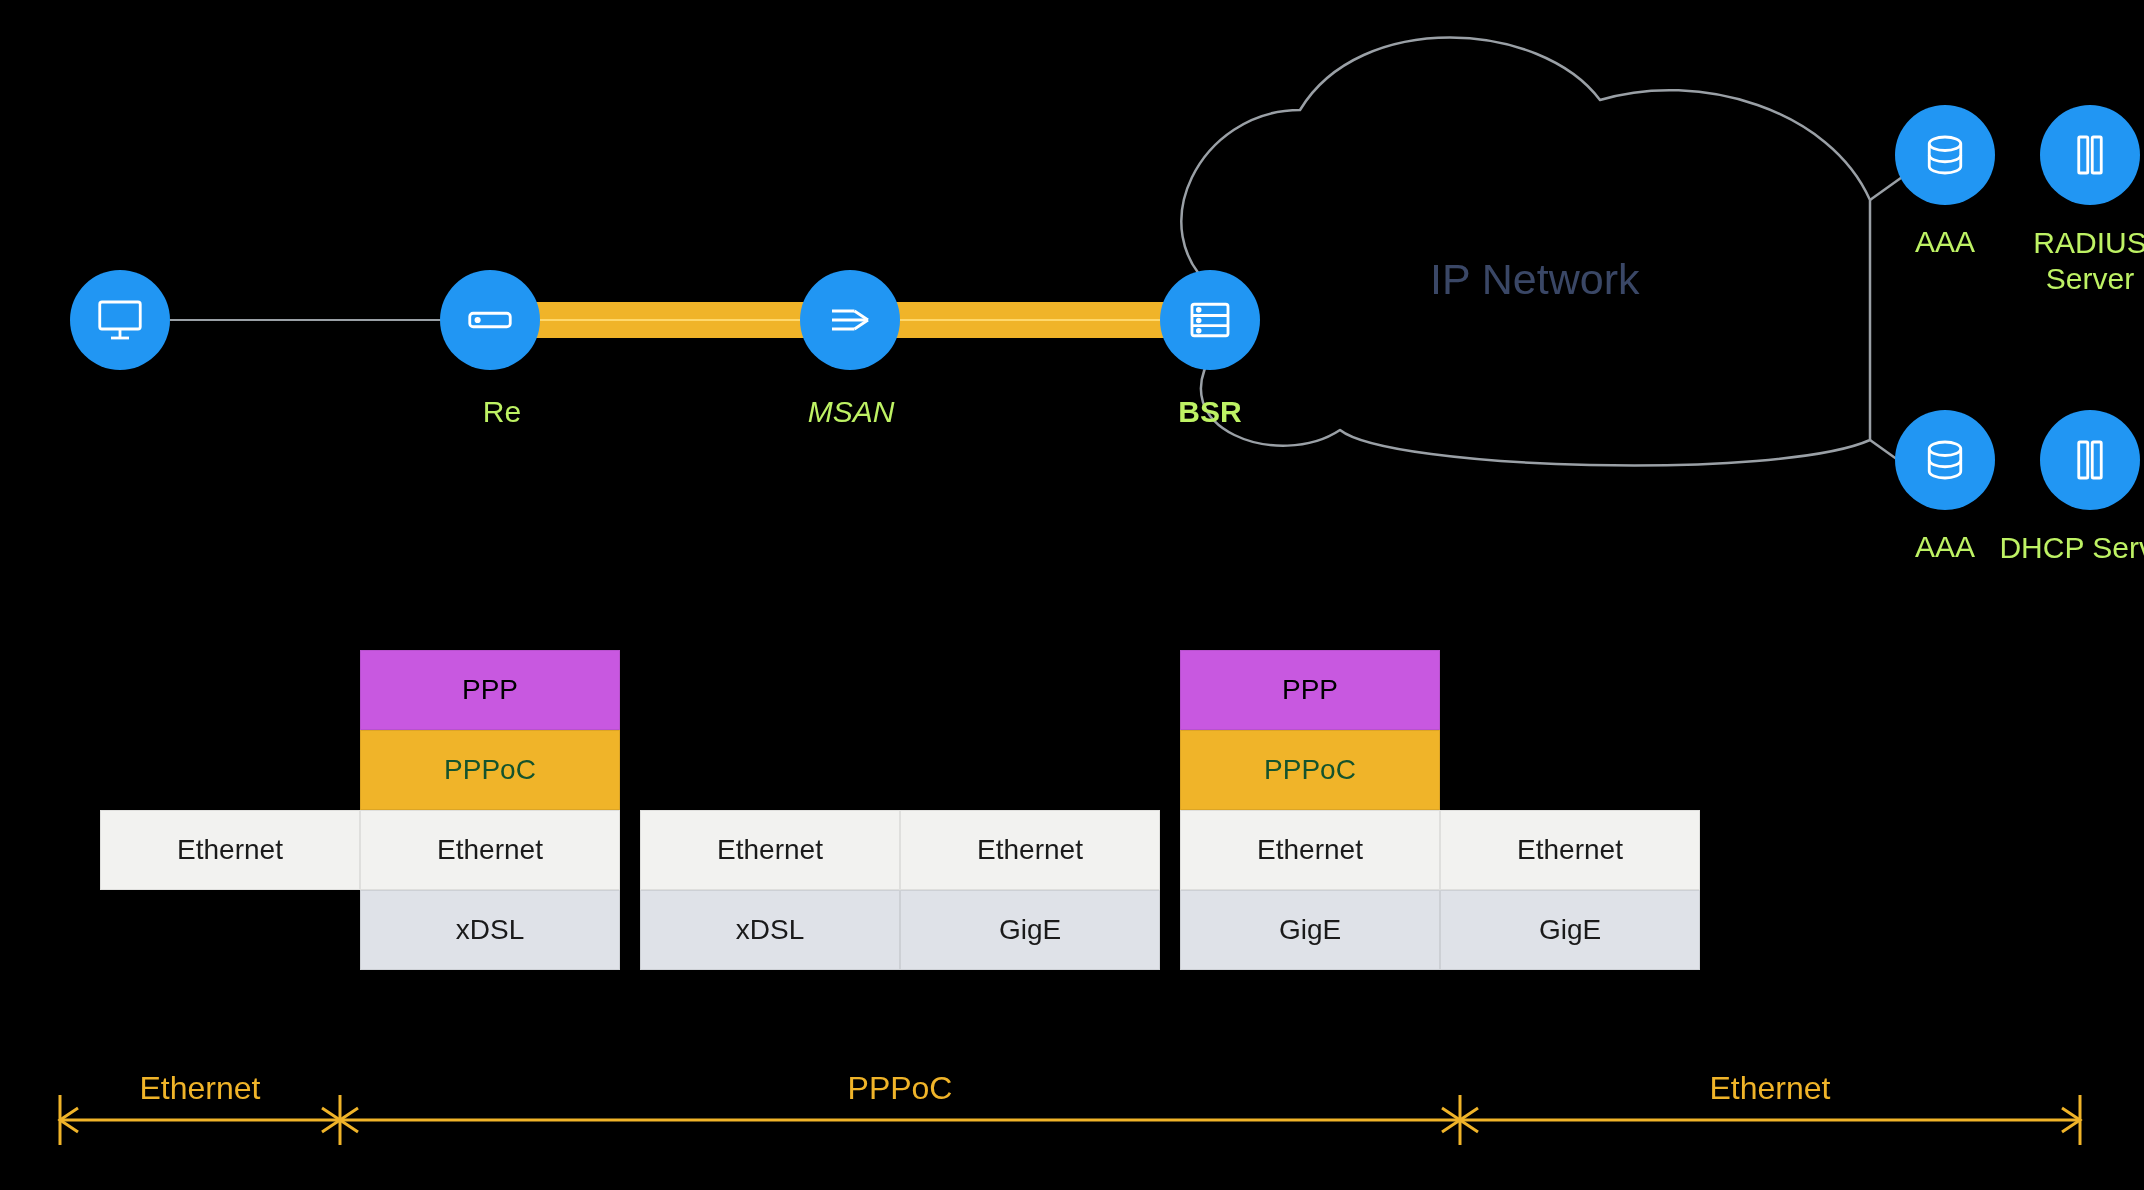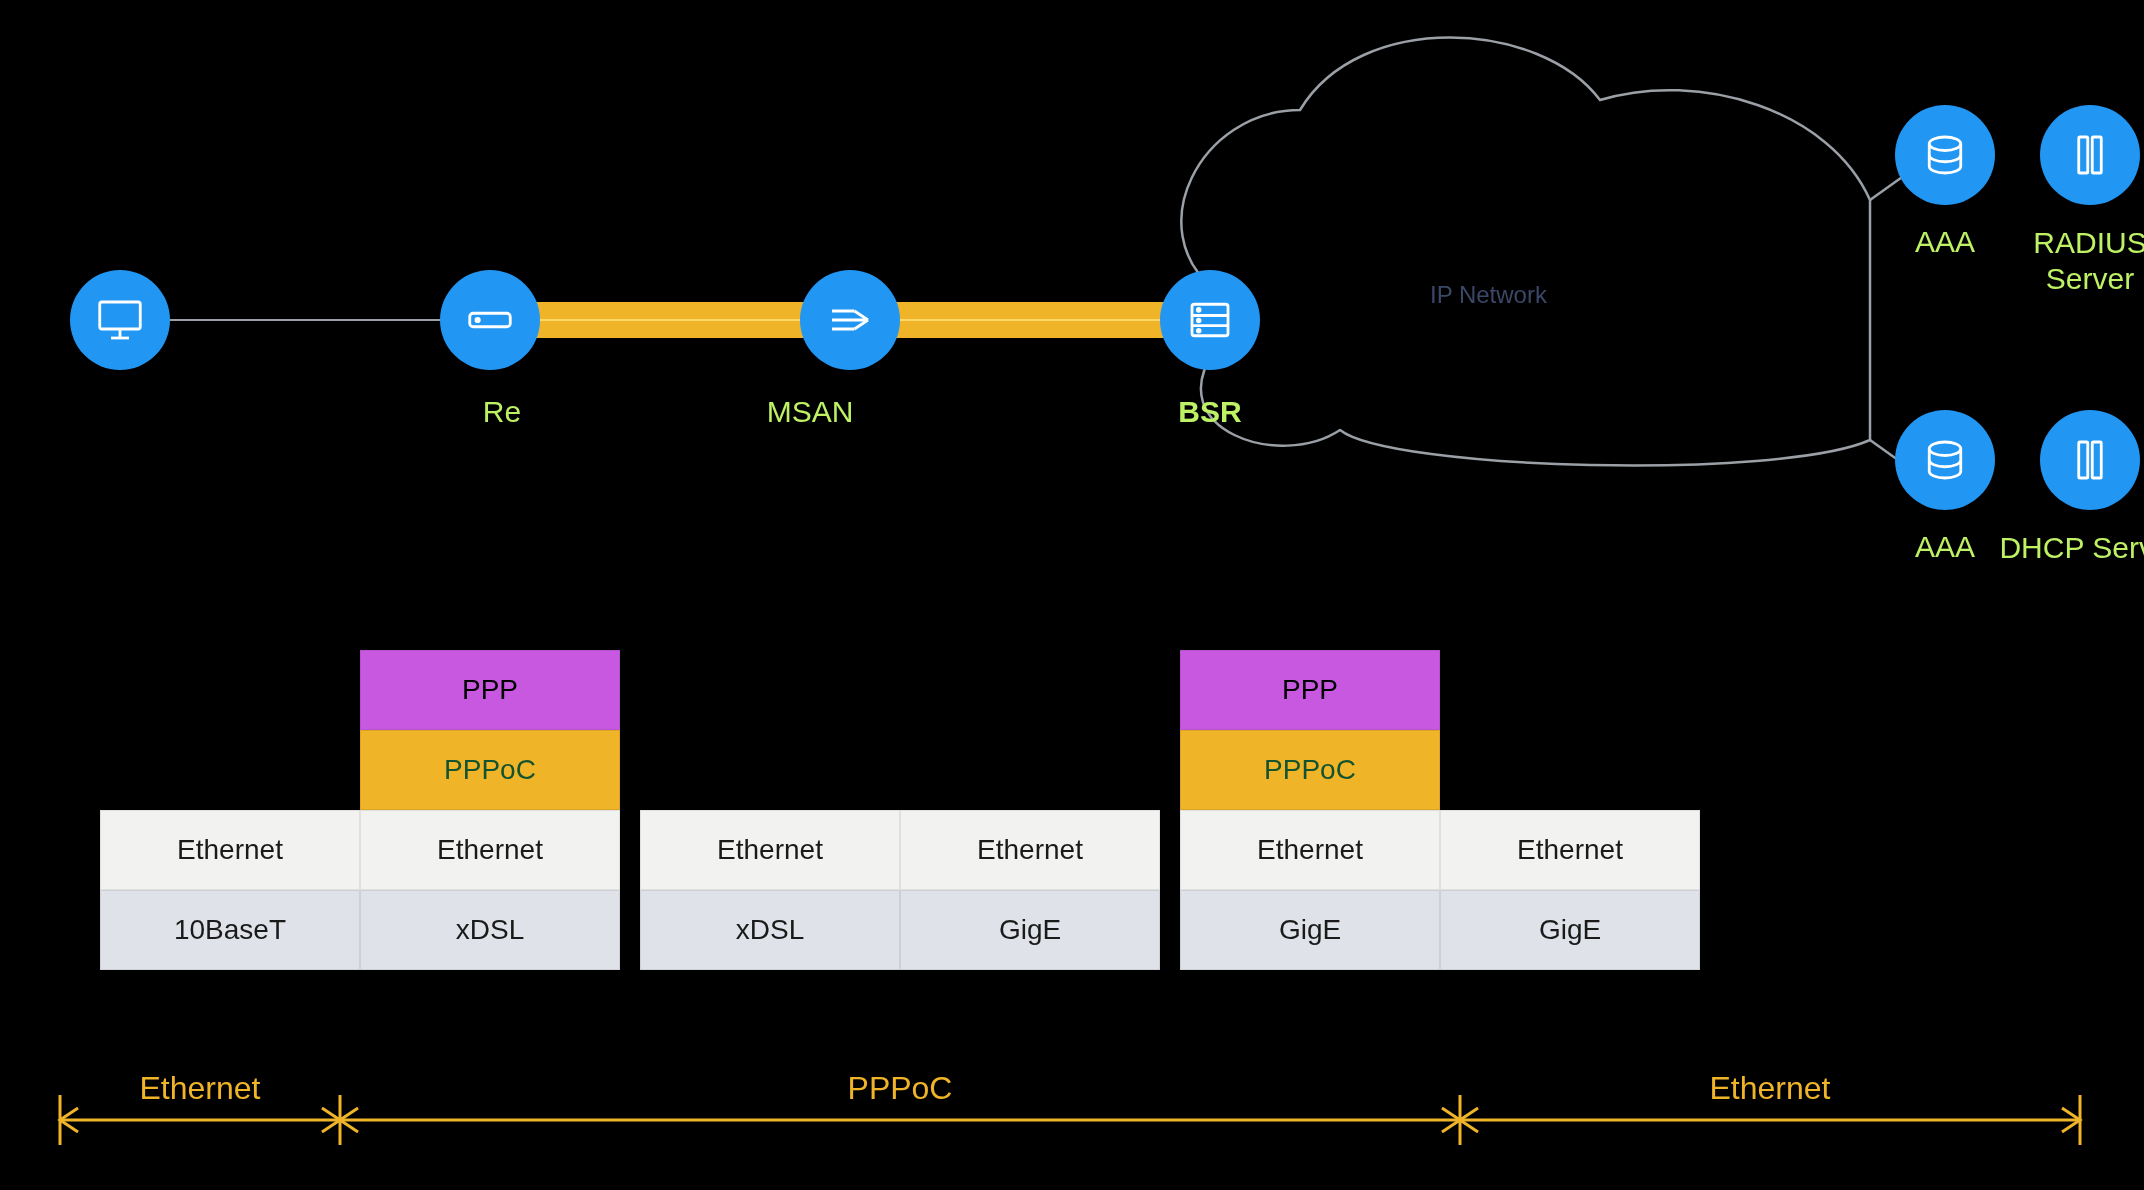--- a/index.html
+++ b/index.html
@@ -35,22 +35,21 @@
     color: #bef264;
     font-size: 30px;
     text-align: center;
     width: 200px;
     transform: translateX(-50%);
   }
 
   .cloud-label {
     position: absolute;
     color: #3a4766;
-    font-size: 24px;
-    margin-top: 26px;
+    font-size: 43px;
   }
 
   
   .stack {
     position: absolute;
     display: flex;
   }
   .col {
     width: 260px;
     display: flex;
@@ -136,21 +135,21 @@
     </svg>
   </div>
   <div class="node-label" style="left:502px; top:395px;">Re</div>
 
   <div class="node-circle" style="left:800px; top:270px;">
     <svg viewBox="0 0 48 48">
       <path d="M8 16 L28 16 M8 24 L40 24 M8 32 L28 32"></path>
       <path d="M28 16 L40 24 M28 32 L40 24"></path>
     </svg>
   </div>
-  <div class="node-label" style="left:810px; top:395px;">MSAN</div>
+  <div class="node-label" style="left:851px; top:395px;font-style:italic;">MSAN</div>
 
   <div class="node-circle" style="left:1160px; top:270px;">
     <svg viewBox="0 0 48 48">
       <rect x="8" y="10" width="32" height="28" rx="2"></rect>
       <line x1="8" y1="20" x2="40" y2="20"></line>
       <line x1="8" y1="29" x2="40" y2="29"></line>
       <circle cx="14" cy="15" r="1.2" fill="#fff"></circle>
       <circle cx="14" cy="24.5" r="1.2" fill="#fff"></circle>
       <circle cx="14" cy="33.5" r="1.2" fill="#fff"></circle>
     </svg>
@@ -191,21 +190,20 @@
       <rect x="26" y="8" width="8" height="32" rx="1"></rect>
     </svg>
   </div>
   <div class="node-label" style="left:2090px; top:530px; line-height:1.2;">DHCP Server</div>
 
   <div class="stack" style="left:100px; top:650px;">
     <div class="col">
       <div class="spacer"></div>
       <div class="spacer"></div>
       <div class="cell eth">Ethernet</div>
-      <div class="cell phy">10BaseT</div>
     </div>
     <div class="col">
       <div class="cell ppp">PPP</div>
       <div class="cell pppoc">PPPoC</div>
       <div class="cell eth">Ethernet</div>
       <div class="cell phy">xDSL</div>
     </div>
   </div>
 
   <div class="stack" style="left:640px; top:650px;">

